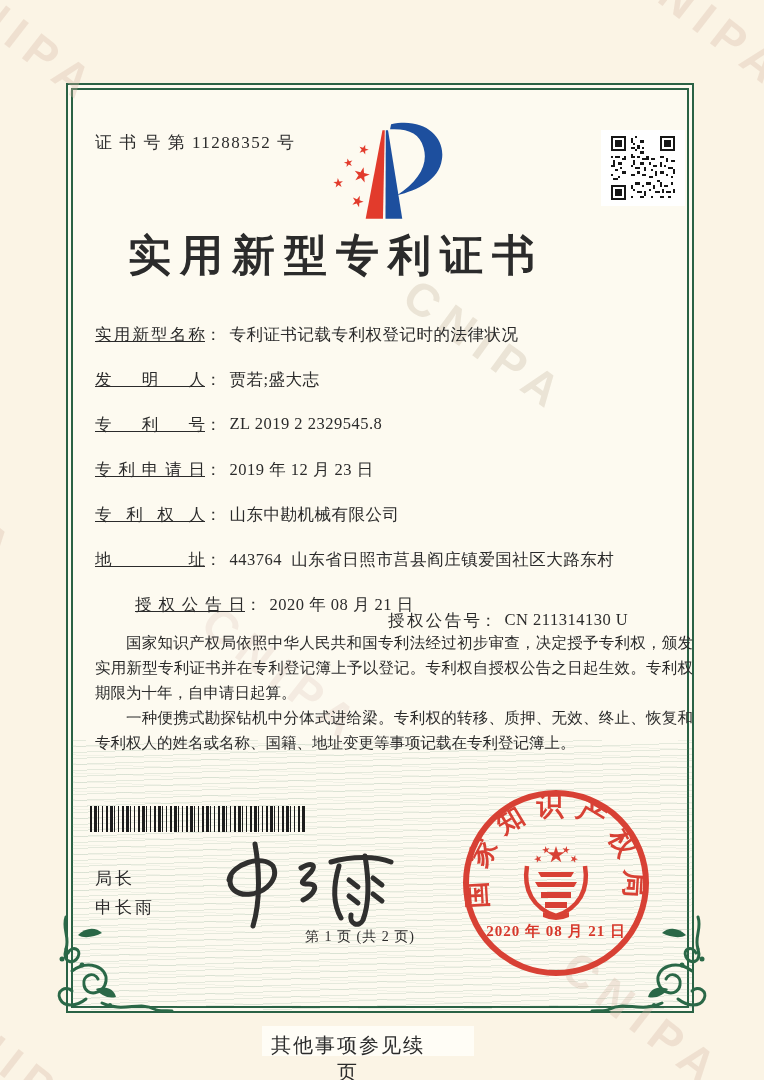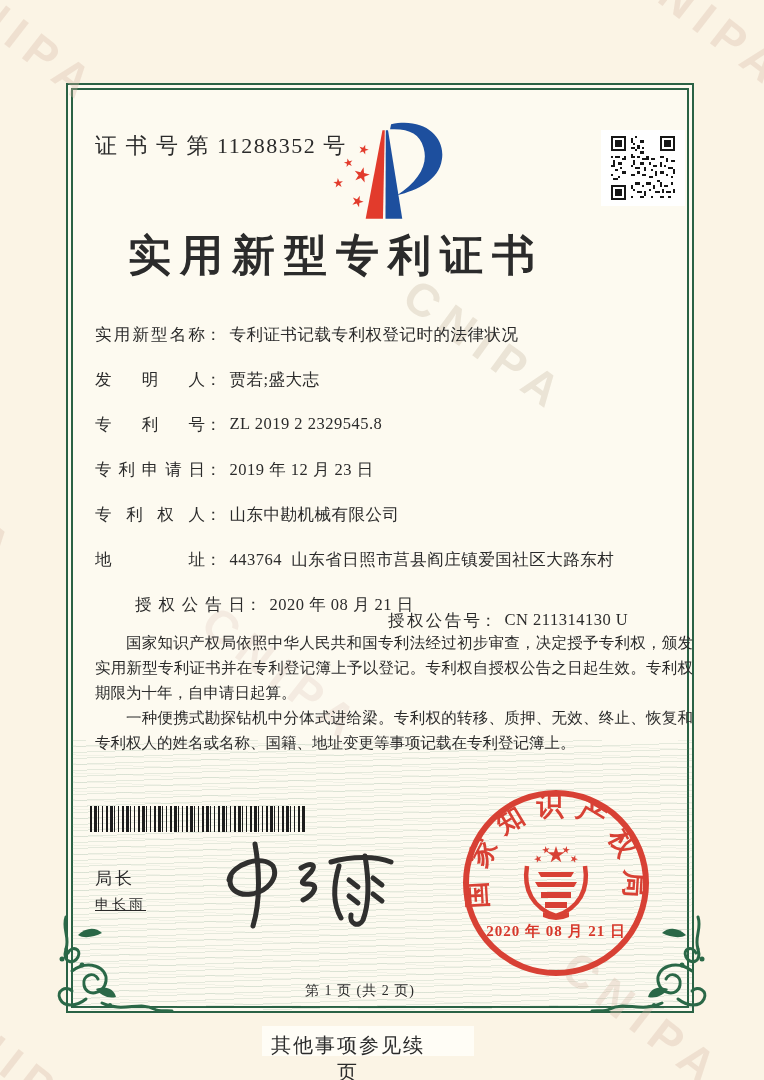--- a/index.html
+++ b/index.html
@@ -34,33 +34,33 @@
     position:absolute;inset:3px;border:2px solid var(--frame_green,#2a6245);
   }
   .wave-band{
     left:72px;top:740px;width:620px;height:270px;z-index:2;
     background:
       repeating-linear-gradient(178deg, rgba(100,145,115,0.16) 0 1px, rgba(0,0,0,0) 1px 6px),
       repeating-linear-gradient(182deg, rgba(100,145,115,0.08) 0 1px, rgba(0,0,0,0) 1px 9px);
   }
   .content{position:absolute;inset:0;z-index:4;}
   
-  .cert-no{left:95px;top:131px;font-size:22px;letter-spacing:1.5px;}
+  .cert-no{left:95px;top:131px;font-size:17px;letter-spacing:1.5px;}
   .logo{left:320px;top:120px;width:132px;height:104px;}
   .qr-box{left:601px;top:130px;width:84px;height:76px;background:#ffffff;
     display:flex;align-items:center;justify-content:center;}
   .title{
     left:0;top:227px;width:672px;text-align:center;
     font-size:43px;font-weight:700;letter-spacing:9px;
   }
   
   .frow{position:absolute;left:95px;width:600px;height:24px;font-size:16.5px;}
   .flabel{
     display:inline-block;width:110px;vertical-align:top;
-    text-align:justify;text-align-last:justify;
+    text-align:justify;text-align-last:justify;text-decoration:underline;
   }
   .flabel2{
     display:inline-block;width:92px;vertical-align:top;
     text-align:justify;text-align-last:justify;
   }
   .fcolon{display:inline-block;vertical-align:top;}
   .fvalue{display:inline-block;vertical-align:top;margin-left:8px;white-space:pre;letter-spacing:0.5px;}
   .col2{position:absolute;left:253px;top:16px;}
   
   .body-text{
@@ -72,30 +72,30 @@
   .barcode{
     left:90px;top:806px;width:216px;height:26px;
     background:repeating-linear-gradient(90deg,
       #1c1c1c 0 2px, rgba(0,0,0,0) 2px 4px,
       #1c1c1c 4px 7px, rgba(0,0,0,0) 7px 8px,
       #1c1c1c 8px 9px, rgba(0,0,0,0) 9px 12px,
       #1c1c1c 12px 13px, rgba(0,0,0,0) 13px 16px);
   }
   
   .director-title{left:95px;top:867px;font-size:17px;letter-spacing:3px;}
-  .director-name{left:95px;top:896px;font-size:14px;letter-spacing:3px;text-decoration:underline;}
+  .director-name{left:95px;top:896px;font-size:17px;letter-spacing:3px;}
   .sig{left:215px;top:838px;width:190px;height:95px;}
   
   .seal-svg{left:459px;top:786px;width:194px;height:194px;opacity:0.95;}
   .seal-date{
     left:459px;top:922px;width:194px;text-align:center;
     color:var(--seal_red,#d7382b);font-size:15px;font-weight:700;letter-spacing:1px;
   }
   
-  .page-num{left:250px;top:982px;width:220px;text-align:center;font-size:14px;letter-spacing:1px;}
+  .page-num{left:250px;top:928px;width:220px;text-align:center;font-size:14px;letter-spacing:1px;}
   .cont-band{left:262px;top:1026px;width:212px;height:30px;background:#fffdf6;}
   .cont-note{left:262px;top:1032px;width:172px;text-align:center;font-size:20px;letter-spacing:2px;}
   
   .flourish{width:122px;height:102px;}
   .flourish-left{left:52px;top:915px;}
   .flourish-right{left:590px;top:915px;transform:scaleX(-1);}
 </style>
 </head>
 <body>
 

